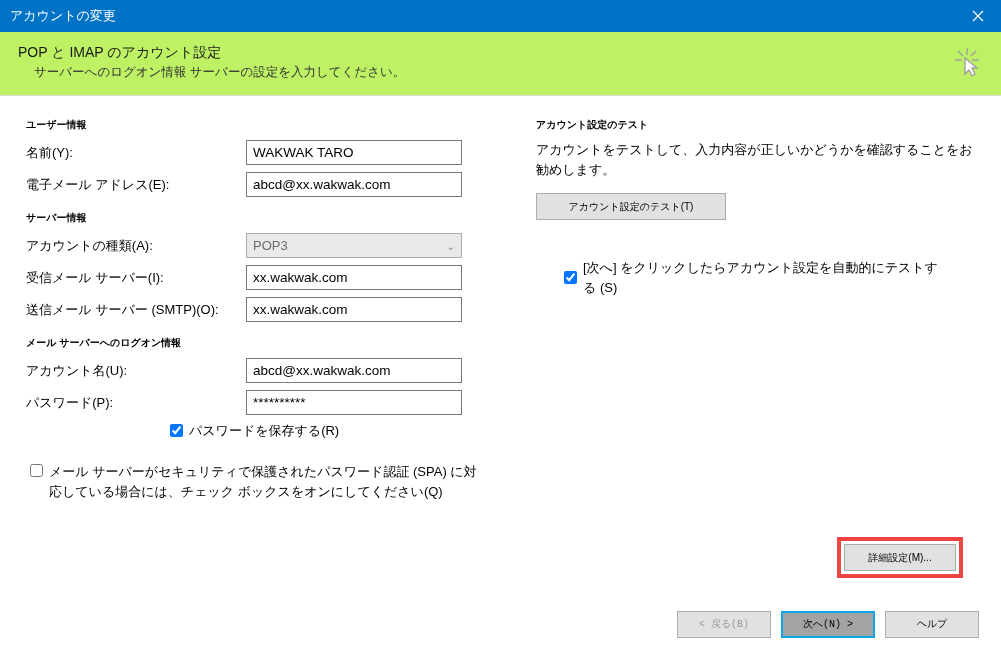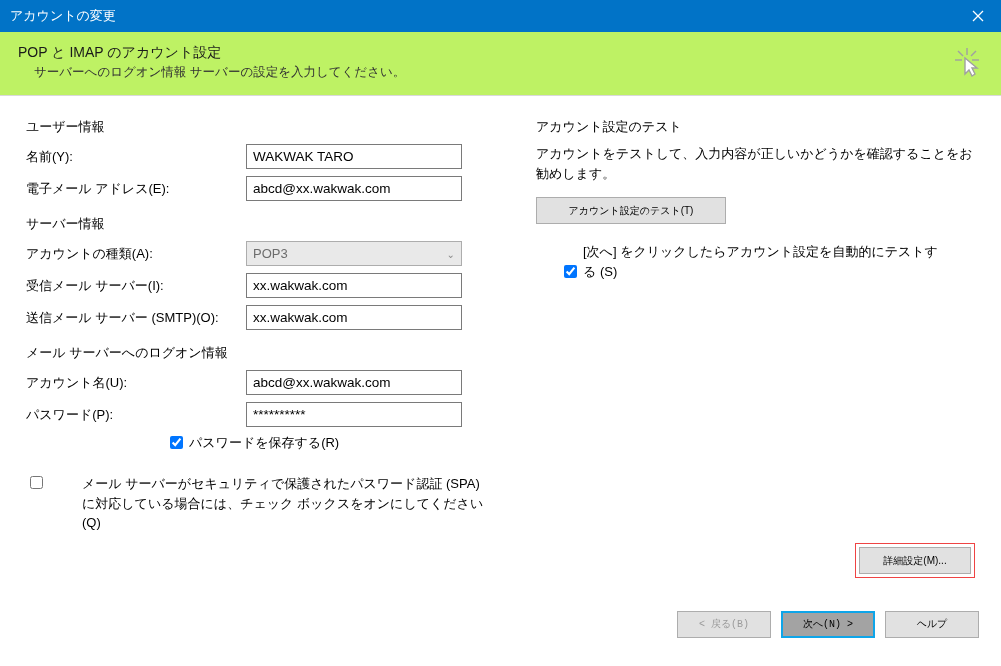--- a/index.html
+++ b/index.html
@@ -53,22 +53,22 @@
     color: #a0a0a0;
   }
   .content {
     display: flex;
     padding: 22px 26px 10px 26px;
     height: 498px;
   }
   .col-left { width: 490px; }
   .col-right { flex: 1; padding-left: 20px; position: relative; }
   .section-title {
-    font-weight: normal;
-    font-size: 13px;
+    font-weight: bold;
+    font-size: 10px;
     margin-bottom: 8px;
     margin-top: 0;
   }
   .section-title.sp { margin-top: 14px; }
   .form-row {
     display: flex;
     align-items: center;
     margin-bottom: 7px;
   }
   .form-row label {
@@ -110,21 +110,20 @@
   }
   .chk-row input { margin-right: 6px; margin-top: 2px; }
   .save-pw-row {
     padding-left: 140px;
     margin-top: 6px;
   }
   .spa-row {
     margin-top: 22px;
     max-width: 460px;
     line-height: 1.5;
-    gap: 33px;
   }
   .right-desc {
     font-size: 13px;
     line-height: 1.5;
     margin-bottom: 14px;
   }
   .btn {
     height: 27px;
     border: 1px solid #adadad;
     background: #e1e1e1;
@@ -132,33 +131,33 @@
     font-size: 10px;
     padding: 0 18px;
     cursor: default;
     display: inline-flex;
     align-items: center;
     justify-content: center;
   }
   .test-btn { min-width: 190px; justify-content: center; }
   .auto-test-row {
     display: flex;
-    align-items: flex-end;
-    margin-top: 18px;
+    align-items: center;
+    margin-top: 38px;
     padding-left: 24px;
     font-size: 13px;
     line-height: 1.5;
   }
   .auto-test-row input { margin-right: 6px; margin-top: 3px; }
   .auto-test-row .lbl { max-width: 360px; }
   .advanced-box {
     position: absolute;
-    right: 0;
+    right: 12px;
     bottom: 6px;
-    border: 1px solid #ef4444;
+    border: 4px solid #ef4444;
     padding: 3px;
   }
   .advanced-box .btn { min-width: 112px; }
   .footer {
     height: 56px;
     border-top: 0;
     display: flex;
     align-items: center;
     justify-content: flex-end;
     padding-right: 22px;

